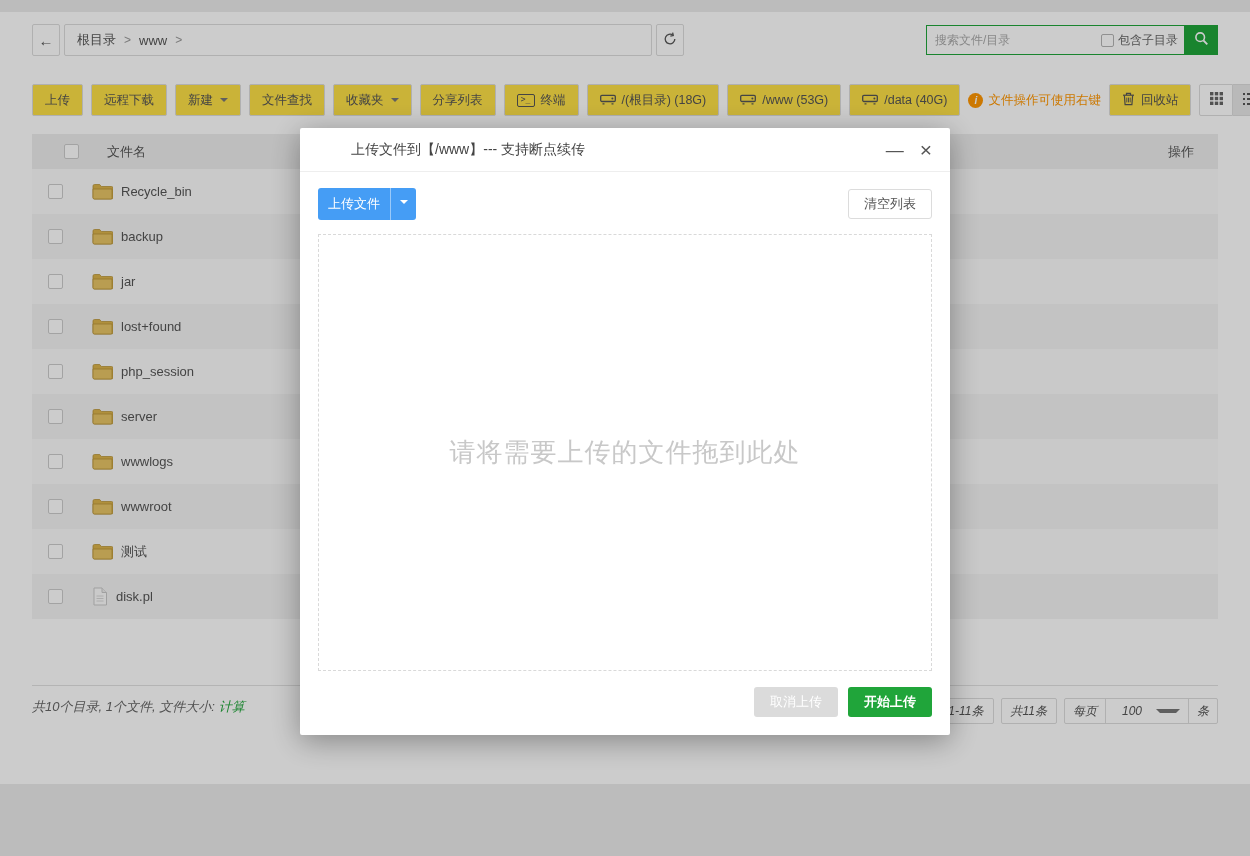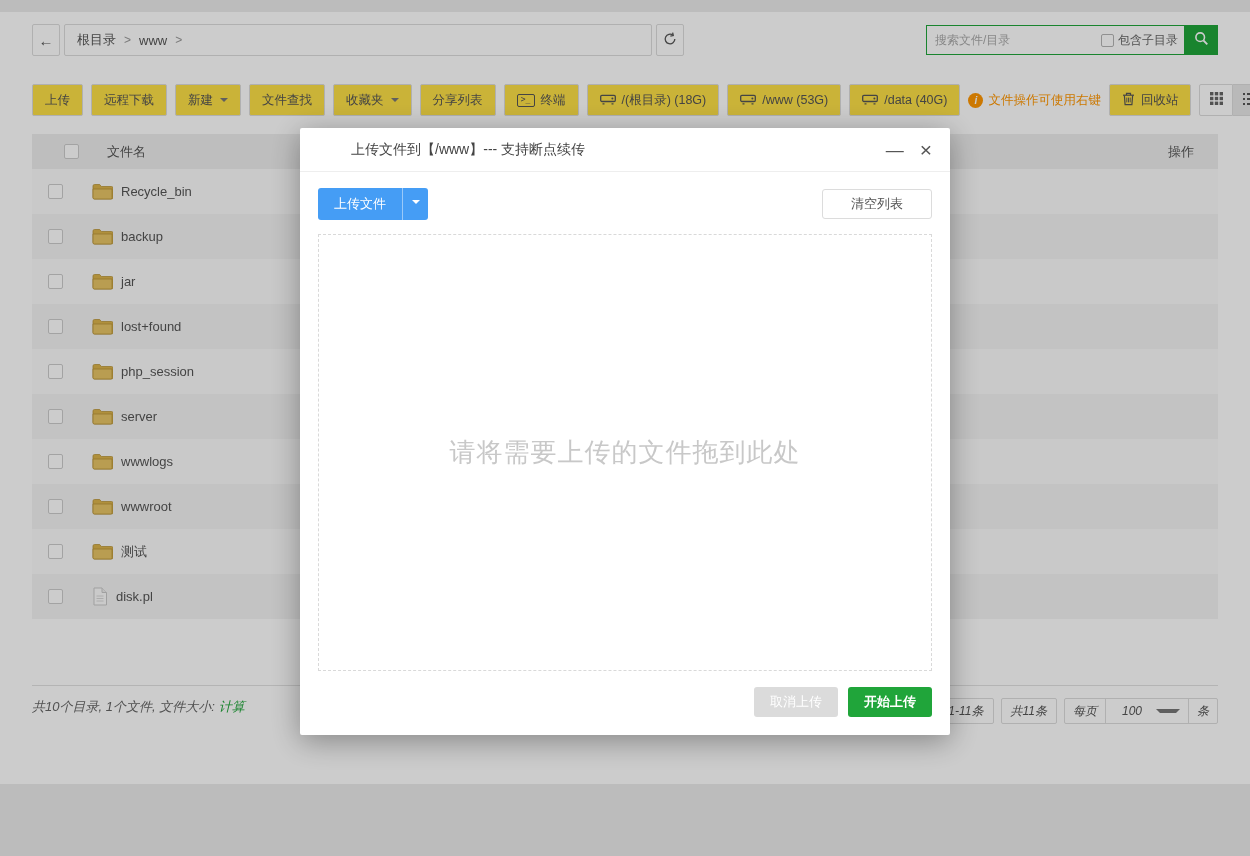--- a/index.html
+++ b/index.html
@@ -64,25 +64,25 @@
   .modal{position:fixed;left:300px;top:128px;width:650px;background:#fff;z-index:20;border-radius:2px;
     box-shadow:0 6px 30px rgba(0,0,0,0.35);}
   .modal-header{height:44px;display:flex;align-items:center;padding:0 18px;border-bottom:1px solid #eee;}
   .modal-title{font-size:14px;color:#444;margin-left:33px;}
   .modal-ctrls{margin-left:auto;display:flex;align-items:center;gap:16px;color:#555;}
   .mc-btn{cursor:pointer;font-size:18px;line-height:1;}
   .mc-btn.close{font-size:21px;}
   .modal-body{padding:16px 18px 18px;}
   .mb-toprow{display:flex;align-items:center;}
   .split-btn{display:inline-flex;}
-  .split-main{background:#459df5;color:#fff;border:none;font-size:13px;padding:0 16px;height:32px;border-radius:3px 0 0 3px;cursor:pointer;}
+  .split-main{background:#459df5;color:#fff;border:none;font-size:13px;padding:0 10px;height:32px;border-radius:3px 0 0 3px;cursor:pointer;}
   .split-caret{background:#459df5;border:none;border-left:1px solid rgba(255,255,255,0.45);width:26px;height:32px;
     border-radius:0 3px 3px 0;display:inline-flex;align-items:center;justify-content:center;cursor:pointer;}
   .split-caret .caret{border-top-color:#fff;transform:none;margin:0;}
-  .clear-btn{margin-left:auto;height:30px;padding:0 28px;background:#fff;border:1px solid #dcdcdc;border-radius:3px;font-size:13px;color:#555;cursor:pointer;}
+  .clear-btn{margin-left:auto;height:30px;padding:0 15px;background:#fff;border:1px solid #dcdcdc;border-radius:3px;font-size:13px;color:#555;cursor:pointer;}
   .dropzone{margin-top:14px;height:437px;border:1px dashed #d9d9d9;display:flex;align-items:center;justify-content:center;}
   .dropzone-text{color:#c8c8c8;font-size:26px;letter-spacing:1px;}
   .modal-footer{margin-top:16px;display:flex;justify-content:flex-end;gap:10px;}
   .btn-cancel{height:30px;padding:0 16px;background:#dbdbdb;color:#fff;border:none;border-radius:3px;font-size:13px;cursor:not-allowed;}
   .btn-start{height:30px;padding:0 16px;background:#20a53a;color:#fff;border:none;border-radius:3px;font-size:13px;font-weight:bold;cursor:pointer;}
 </style>
 </head>
 <body>
 
 <div class="content">

